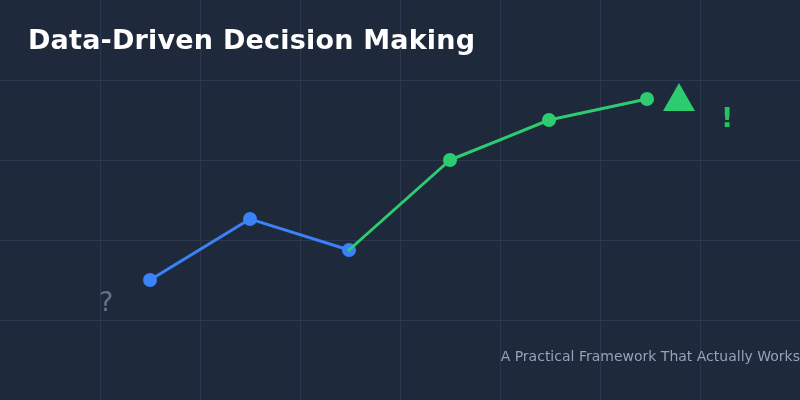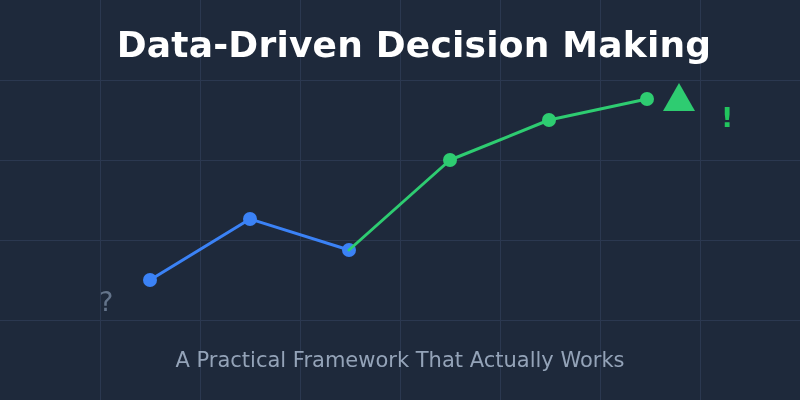--- a/index.html
+++ b/index.html
@@ -36,36 +36,35 @@
   }
   .chart-svg {
     position: absolute;
     inset: 0;
   }
   .title {
     position: absolute;
     left: 0;
     right: 0;
     top: 24px;
-    text-align: center;
     color: #ffffff;
-    font-size: 36px;
+    font-size: 27px;
     font-weight: bold;
     letter-spacing: 0.2px;
     white-space: nowrap;
     margin-left: 28px;
   }
   .subtitle {
     position: absolute;
     left: 0;
     right: 0;
     top: 348px;
-    text-align: center;
+    text-align: right;
     color: #94a3b8;
-    font-size: 21px;
+    font-size: 14px;
     font-weight: normal;
     white-space: nowrap;
   }
   .glyph {
     position: absolute;
     font-size: 27px;
     line-height: 1;
     font-weight: bold;
     white-space: nowrap;
   }

